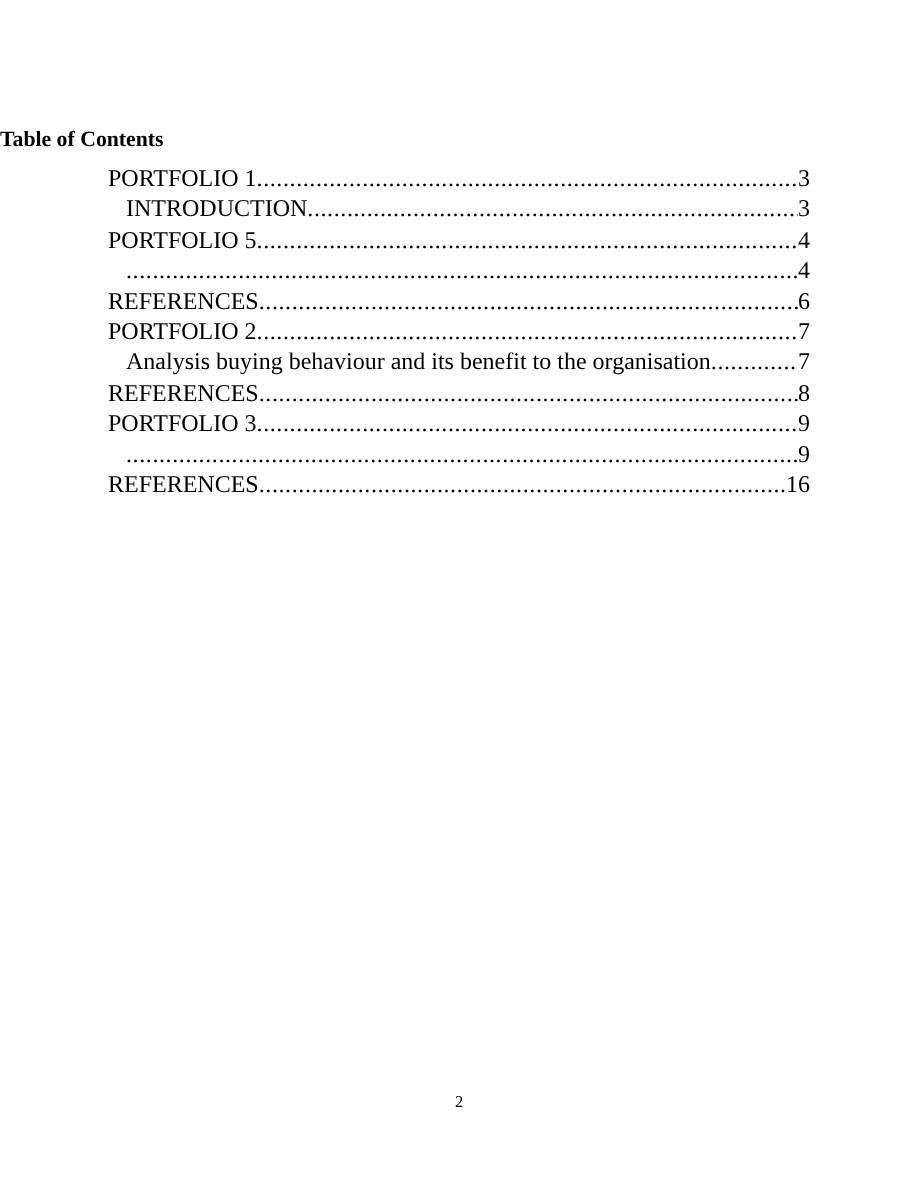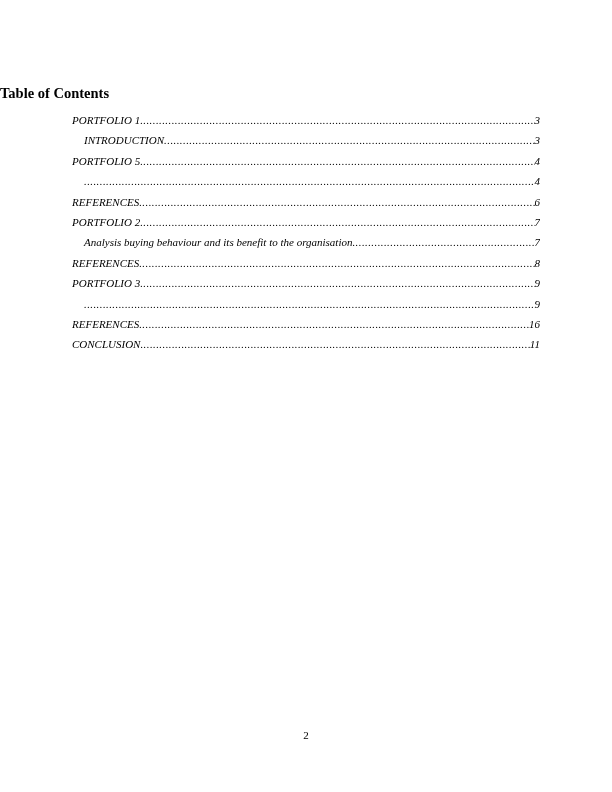--- a/index.html
+++ b/index.html
@@ -1,21 +1,21 @@
 <!DOCTYPE html>
 <html><head>
 <meta charset="utf-8">
 <style>
   html, body { margin: 0; padding: 0; background: #ffffff; }
   body { width: 612px; height: 792px; position: relative; overflow: hidden;
          font-family: "Liberation Serif", serif; color: #000; }
   .title { position: absolute; top: 84px; left: 0; width: 612px; 
            font-weight: bold; font-size: 14.5px; line-height: 18px; }
   .toc { position: absolute; top: 113px; left: 72px; width: 468px; }
-  .entry { display: flex; align-items: baseline; height: 20.4px; font-size: 11px; line-height: 14px; white-space: nowrap; overflow: hidden; font-style: italic; }
+  .entry { display: flex; align-items: baseline; height: 20.4px; font-size: 16px; line-height: 14px; white-space: nowrap; overflow: hidden; }
   .entry.l2 { padding-left: 12px; }
   .entry .label { flex: 0 0 auto; }
   .entry .dots { flex: 1 1 auto; overflow: hidden; white-space: nowrap; letter-spacing: 0.4px; }
   .entry .dots::before { content: "..............................................................................................................................................................................................................................................................................................."; }
   .entry .page { flex: 0 0 auto; }
   .pagenum { position: absolute; top: 729px; left: 0; width: 612px; text-align: center; font-size: 11px; }
 </style>
 </head>
 <body>
 
@@ -68,20 +68,15 @@
     </div>
   <div class="entry l2">
       <span class="dots"></span>
       <span class="page">9</span>
     </div>
   <div class="entry">
       <span class="label">REFERENCES</span>
       <span class="dots"></span>
       <span class="page">16</span>
     </div>
-  <div class="entry">
-      <span class="label">CONCLUSION</span>
-      <span class="dots"></span>
-      <span class="page">11</span>
-    </div>
 </div>
 
 <div class="pagenum">2</div>
 
 </body></html>

